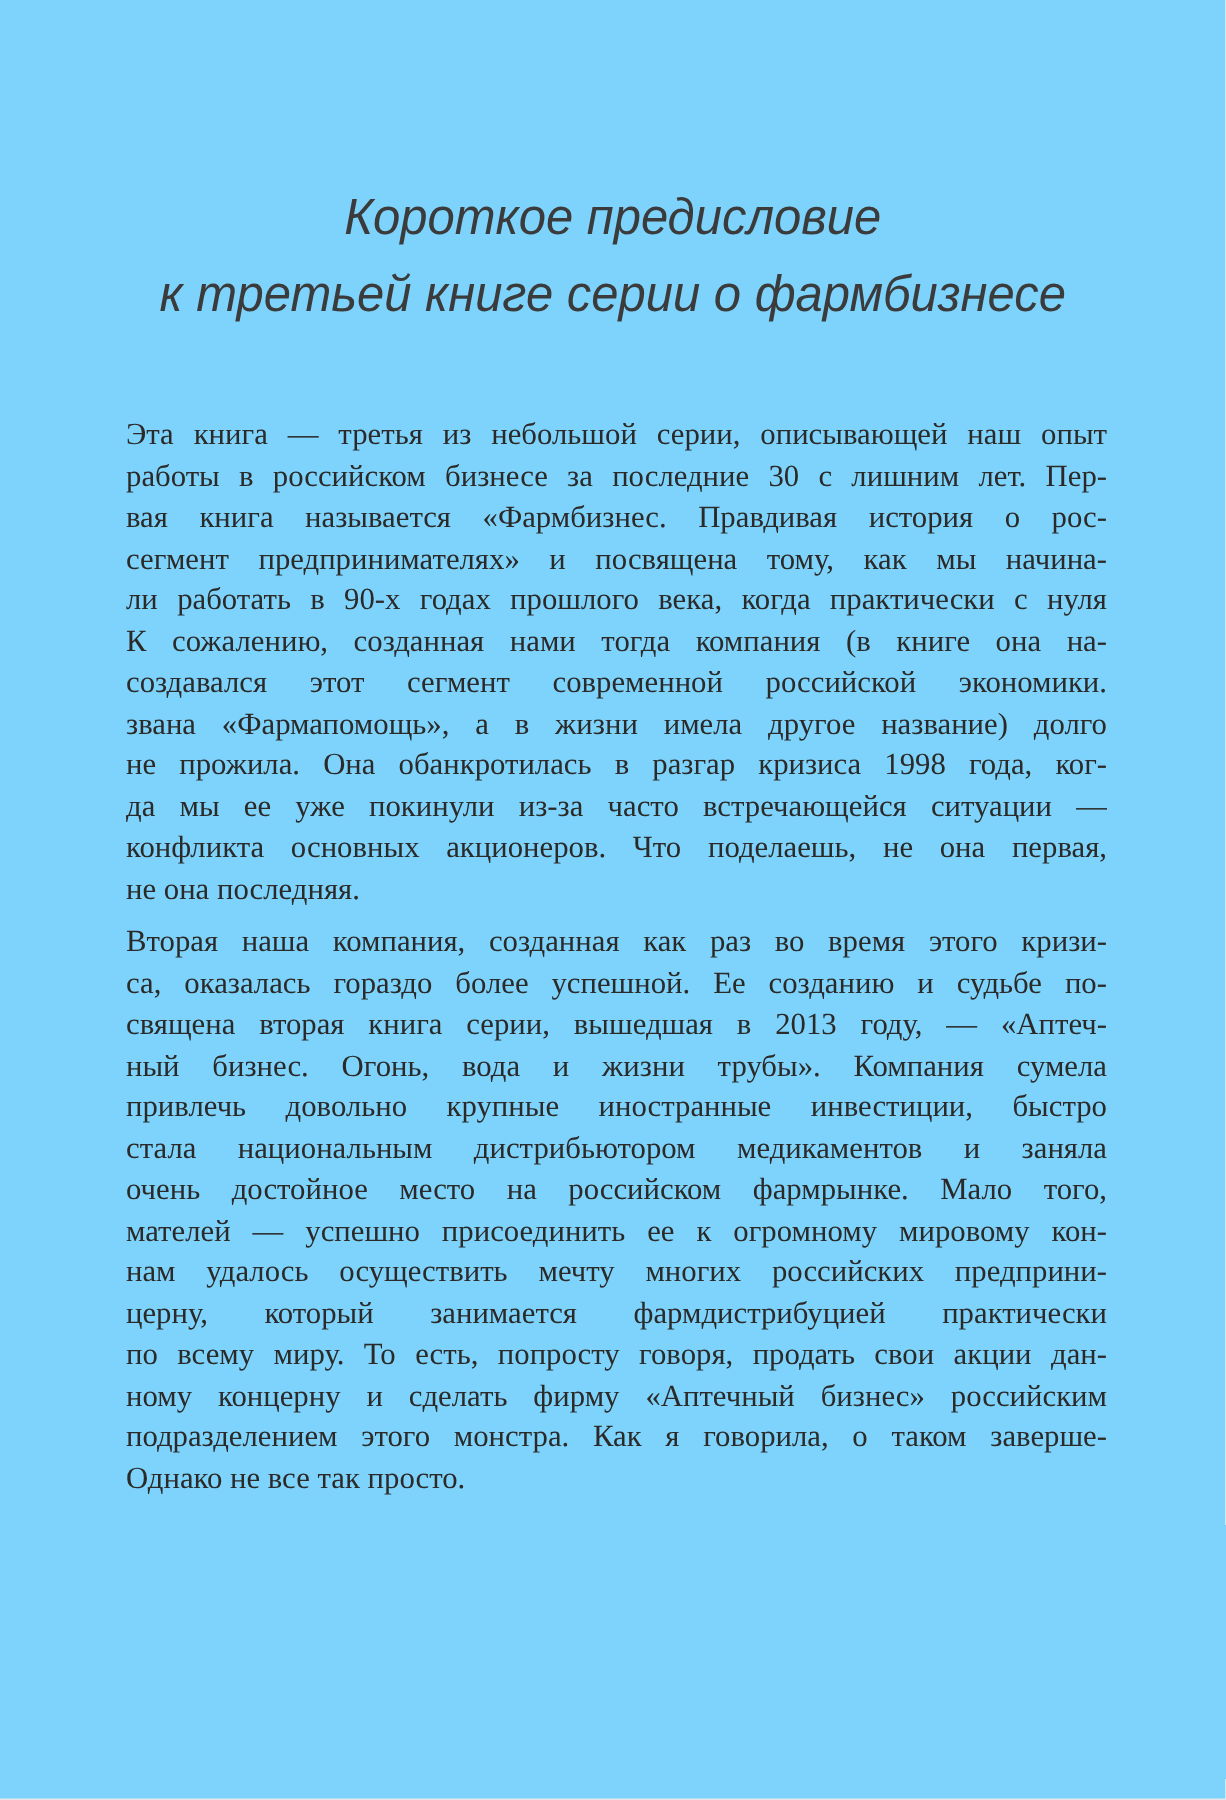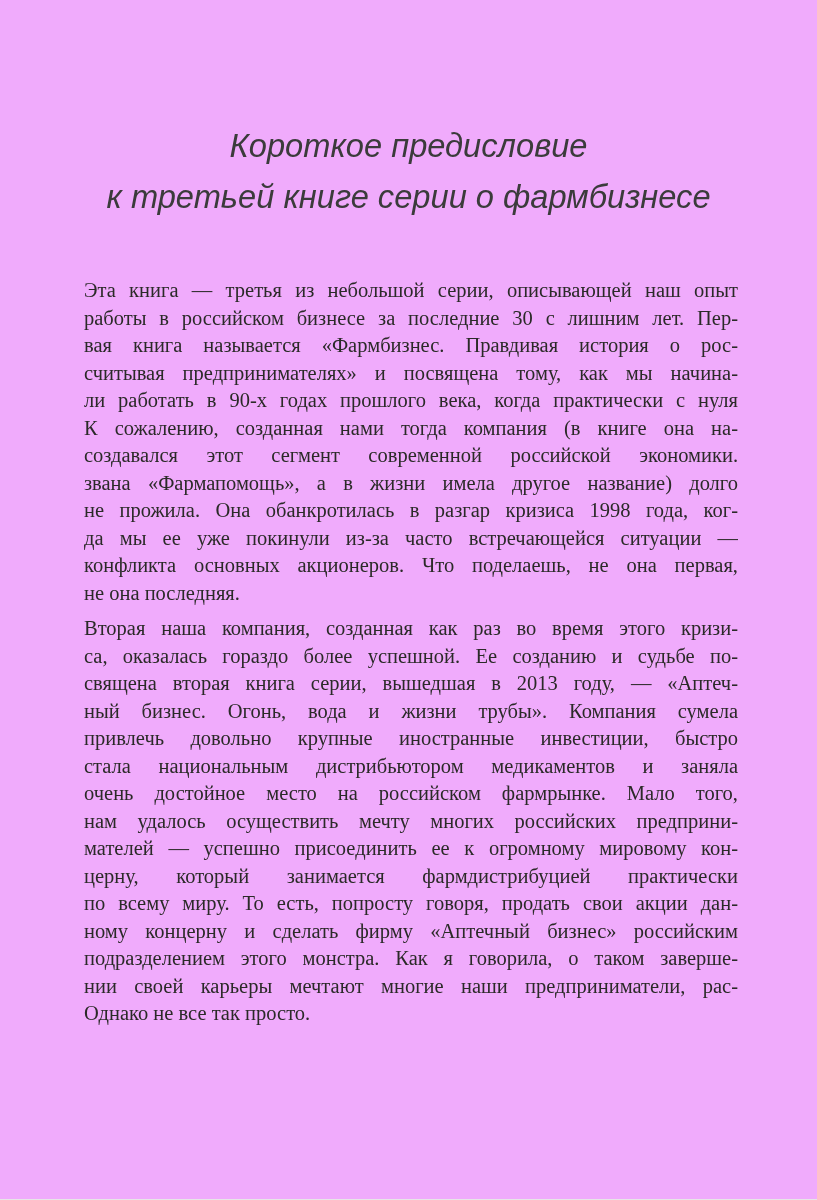--- a/index.html
+++ b/index.html
@@ -4,21 +4,21 @@
 <style>
   html, body {
     margin: 0;
     padding: 0;
     background: #ffffff;
   }
   .page {
     position: relative;
     width: 817px;
     height: 1200px;
-    background: #f0abfc;
+    background: #7dd3fc;
     overflow: hidden;
   }
   .page-heading {
     position: absolute;
     top: 97px;
     left: 0;
     width: 817px;
     text-align: center;
     font-family: "Liberation Sans", sans-serif;
     font-style: italic;
@@ -67,44 +67,43 @@
   <h1 class="page-heading">
     <span>Короткое предисловие</span><br>
     <span>к третьей книге серии о фармбизнесе</span>
   </h1>
 
   <div class="body-text">
       <div class="paragraph">
         <div class="text-line">Эта книга — третья из небольшой серии, описывающей наш опыт</div>
         <div class="text-line">работы в российском бизнесе за последние 30 с лишним лет. Пер-</div>
         <div class="text-line">вая книга называется «Фармбизнес. Правдивая история о рос-</div>
-        <div class="text-line">считывая предпринимателях» и посвящена тому, как мы начина-</div>
+        <div class="text-line">сегмент предпринимателях» и посвящена тому, как мы начина-</div>
         <div class="text-line">ли работать в 90-х годах прошлого века, когда практически с нуля</div>
         <div class="text-line">К сожалению, созданная нами тогда компания (в книге она на-</div>
         <div class="text-line">создавался этот сегмент современной российской экономики.</div>
         <div class="text-line">звана «Фармапомощь», а в жизни имела другое название) долго</div>
         <div class="text-line">не прожила. Она обанкротилась в разгар кризиса 1998 года, ког-</div>
         <div class="text-line">да мы ее уже покинули из-за часто встречающейся ситуации —</div>
         <div class="text-line">конфликта основных акционеров. Что поделаешь, не она первая,</div>
         <div class="text-line last">не она последняя.</div>
       </div>
       <div class="paragraph">
         <div class="text-line">Вторая наша компания, созданная как раз во время этого кризи-</div>
         <div class="text-line">са, оказалась гораздо более успешной. Ее созданию и судьбе по-</div>
         <div class="text-line">священа вторая книга серии, вышедшая в 2013 году, — «Аптеч-</div>
         <div class="text-line">ный бизнес. Огонь, вода и жизни трубы». Компания сумела</div>
         <div class="text-line">привлечь довольно крупные иностранные инвестиции, быстро</div>
         <div class="text-line">стала национальным дистрибьютором медикаментов и заняла</div>
         <div class="text-line">очень достойное место на российском фармрынке. Мало того,</div>
+        <div class="text-line">мателей — успешно присоединить ее к огромному мировому кон-</div>
         <div class="text-line">нам удалось осуществить мечту многих российских предприни-</div>
-        <div class="text-line">мателей — успешно присоединить ее к огромному мировому кон-</div>
         <div class="text-line">церну, который занимается фармдистрибуцией практически</div>
         <div class="text-line">по всему миру. То есть, попросту говоря, продать свои акции дан-</div>
         <div class="text-line">ному концерну и сделать фирму «Аптечный бизнес» российским</div>
         <div class="text-line">подразделением этого монстра. Как я говорила, о таком заверше-</div>
-        <div class="text-line">нии своей карьеры мечтают многие наши предприниматели, рас-</div>
         <div class="text-line last">Однако не все так просто.</div>
       </div>
     </div>
 
   <div class="page-bottom-edge"></div>
 
 </div>
 
 </body></html>

